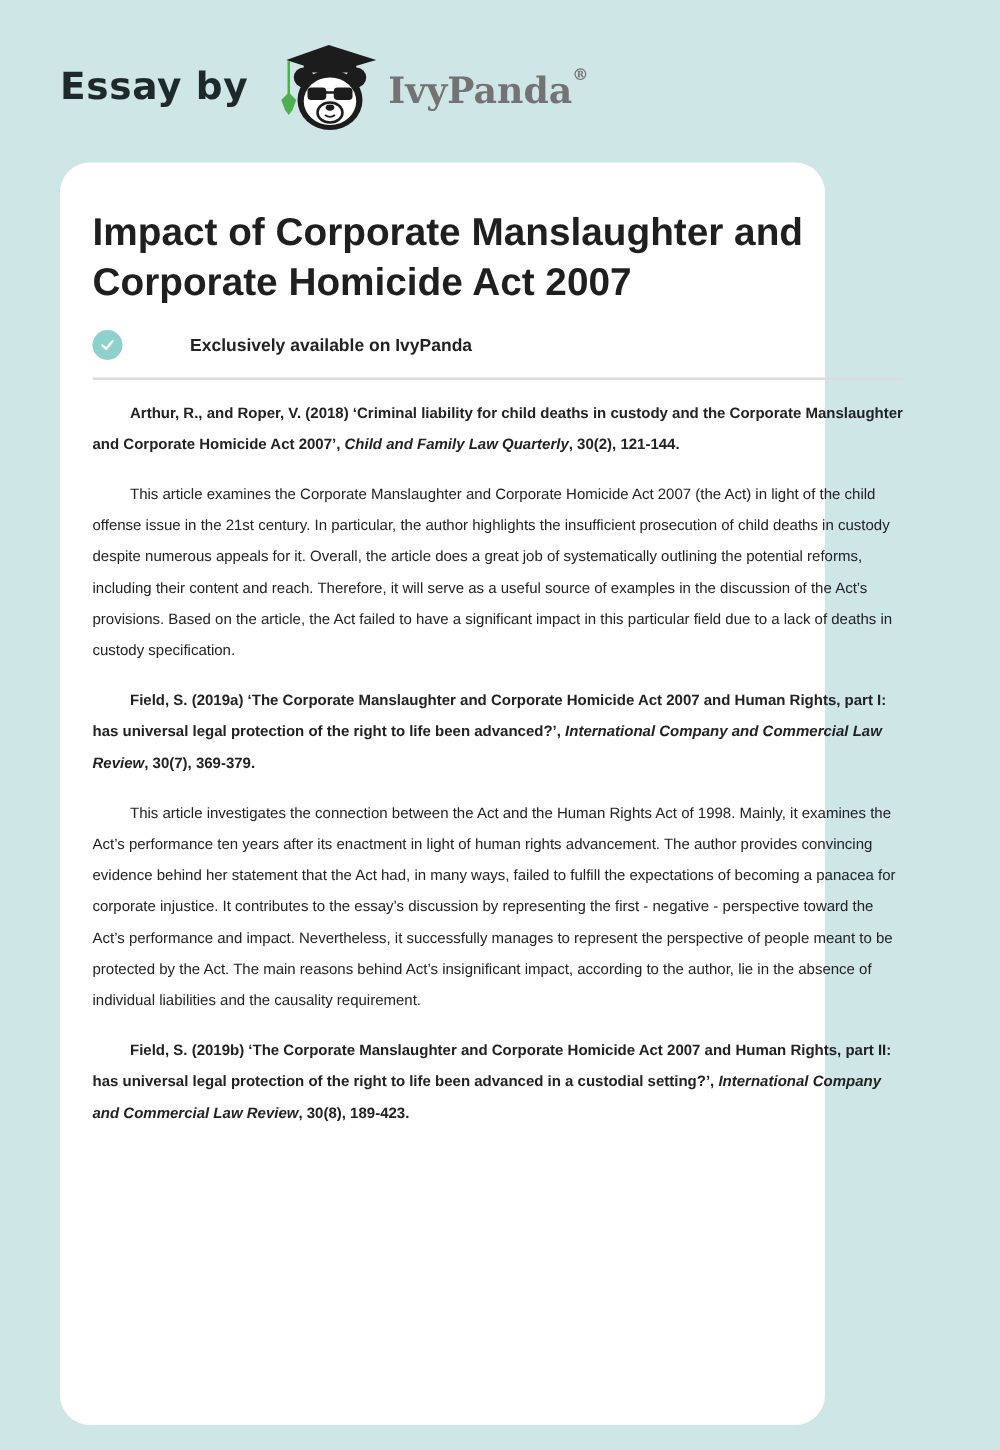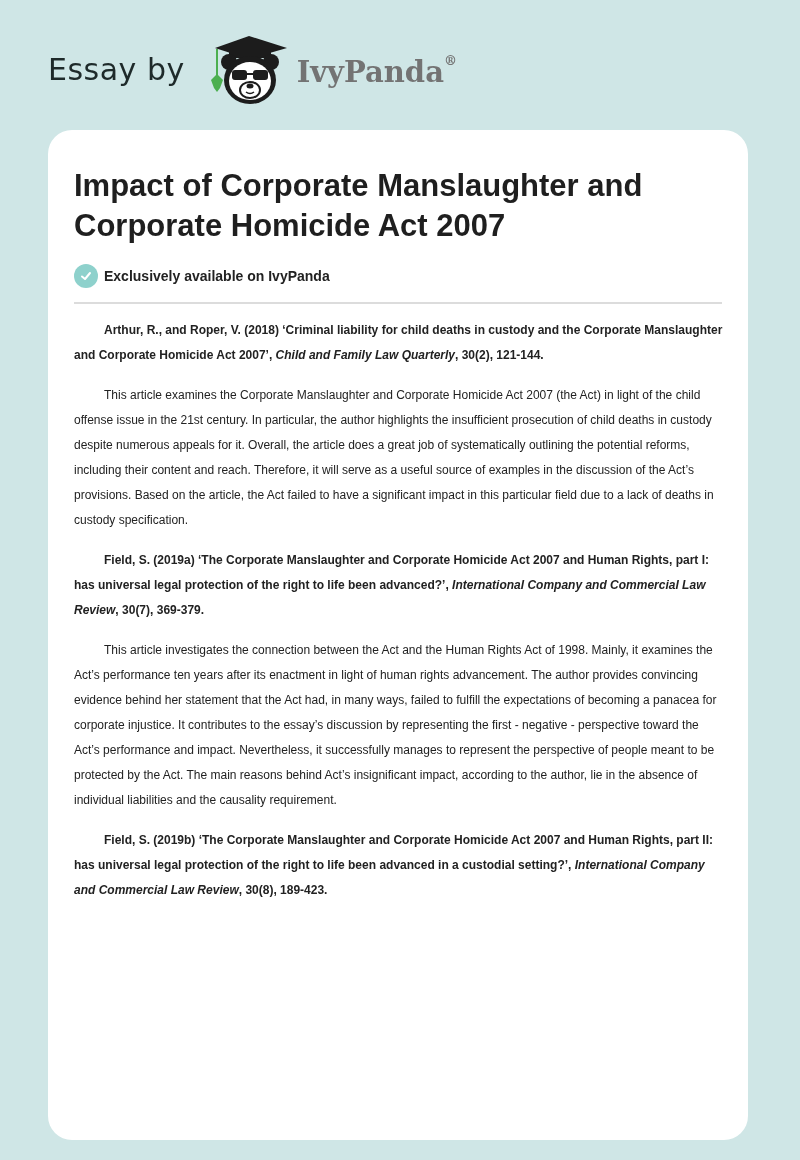--- a/index.html
+++ b/index.html
@@ -20,37 +20,38 @@
     display: flex;
     align-items: center;
   }
   .essay-by {
     font-family: "DejaVu Sans", sans-serif;
     font-size: 30px;
     color: #1e2a2a;
     letter-spacing: 0.5px;
     margin-right: 18px;
     margin-top: -2px;
+    font-weight: bold;
   }
   .panda-logo { width: 90px; height: 76px; display: block; }
   .brand {
     font-family: "DejaVu Serif", serif;
     font-weight: bold;
     font-size: 29px;
     color: #737373;
     margin-left: 4px;
     margin-top: 4px;
   }
   .brand sup { font-size: 13px; vertical-align: top; position: relative; top: -2px; }
 
   .card {
     position: absolute;
     left: 48px;
     top: 130px;
-    width: 700px;
+    width: 612px;
     height: 1010px;
     background: #ffffff;
     border-radius: 24px;
   }
   .title {
     position: absolute;
     left: 26px;
     top: 36px;
     width: 640px;
     font-family: "Liberation Sans", sans-serif;
@@ -59,20 +60,21 @@
     line-height: 40px;
     color: #1f1f1f;
     margin: 0;
   }
   .badge {
     position: absolute;
     left: 26px;
     top: 134px;
     display: flex;
     align-items: center;
+    gap: 48px;
   }
   .badge-icon {
     width: 24px; height: 24px; border-radius: 50%;
     background: #8ed1cc;
     display: flex; align-items: center; justify-content: center;
     margin-right: 6px;
   }
   .badge-text { font-size: 14px; font-weight: bold; color: #222; }
   .divider {
     position: absolute;

